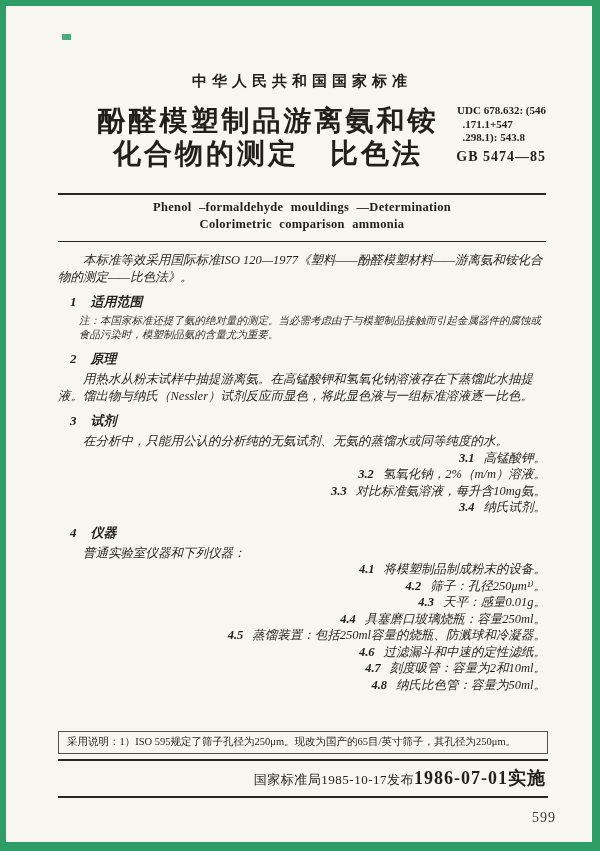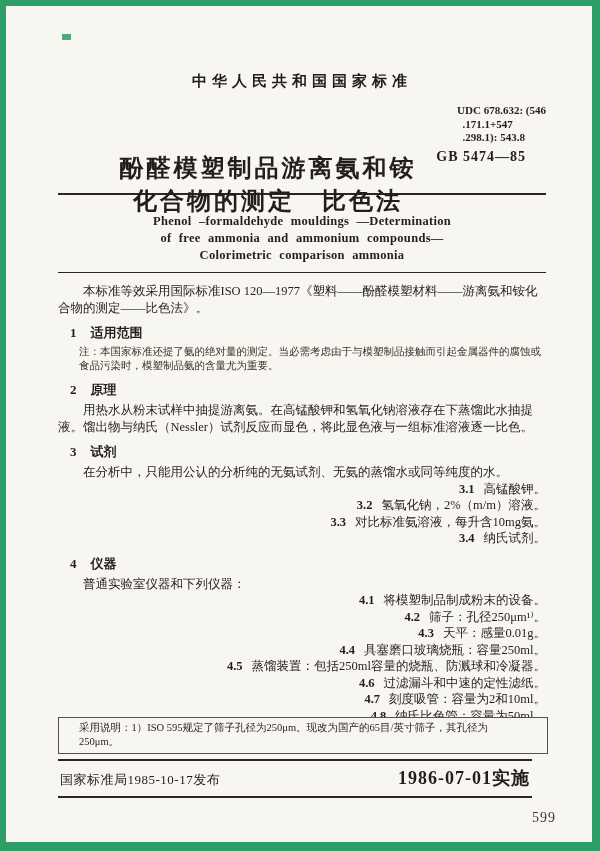--- a/index.html
+++ b/index.html
@@ -10,45 +10,45 @@
     border-width: 6px 8px 9px 6px;
     background: var(--paper);
     position: relative; overflow: hidden;
     font-family: "Liberation Serif", "DejaVu Serif", serif;
     color: var(--ink);
   }
   .artifact { position: absolute; left: 56px; top: 28px; width: 9px; height: 6px; background: var(--border-green); opacity: .85; }
   .content { padding: 0 46px 0 52px; }
   .country { text-align: center; margin-top: 66px; font-size: 15px; font-weight: 700; letter-spacing: 5px; }
   .title-wrap { position: relative; margin-top: 13px; height: 78px; }
-  .main-title { position: absolute; left: 0; width: 420px; text-align: center; font-size: 24px; font-weight: 700; letter-spacing: 3px; line-height: 33px; margin-top: 48px; }
+  .main-title { position: absolute; left: 0; width: 420px; text-align: center; font-size: 28px; font-weight: 700; letter-spacing: 3px; line-height: 33px; }
   .udc { position: absolute; right: 0; top: 0; font-size: 11px; font-weight: 700; line-height: 13.5px; }
   .udc div { white-space: pre; }
-  .gb { position: absolute; right: 20px; top: 45px; font-size: 14px; font-weight: 700; letter-spacing: 1px; }
+  .gb { position: absolute; right: 0; top: 45px; font-size: 14px; font-weight: 700; letter-spacing: 1px; }
   .rule-thick { height: 2px; background: #2a2722; margin-top: 11px; }
   .rule-thin { height: 1px; background: #2a2722; margin-top: 8px; }
-  .en-title { text-align: center; font-weight: 700; font-size: 12.5px; line-height: 17px; margin-top: 18px; letter-spacing: .3px; word-spacing: 4px; }
-  .body-col { margin-top: 10px; font-size: 12.5px; line-height: 16.5px; }
+  .en-title { text-align: center; font-weight: 700; font-size: 12.5px; line-height: 17px; margin-top: 4px; letter-spacing: .3px; word-spacing: 4px; }
+  .body-col { margin-top: 10px; font-size: 12.5px; line-height: 16.5px; font-style: italic; }
   .para { margin: 0; }
   .indent { text-indent: 2em; }
   .note { font-size: 10.5px; line-height: 14px; margin: 2px 0 0 0; padding-left: 2em; color: #35312a; }
   .sec-head { font-weight: 700; font-size: 13px; margin: 8px 12px 3px; line-height: 18px; }
   .sec-num { margin-right: 14px; }
   .clause { padding-left: .9em; text-align: right; }
   .clause-num { font-weight: 700; margin-right: 9px; }
   .clause-sub { padding-left: 3.1em; }
   .footnote-box {
     position: absolute; left: 52px; right: 44px; bottom: 88px;
-    border: 1px solid #55514a; padding: 3px 20px 4px;
+    border: 1px solid #55514a; padding: 3px 8px 4px;
     font-size: 10.5px; line-height: 14px; background: var(--paper);
   }
   .pub {
-    position: absolute; left: 52px; right: 60px; bottom: 44px;
+    position: absolute; left: 52px; right: 44px; bottom: 44px;
     border-top: 2px solid #2a2722; border-bottom: 2px solid #2a2722;
-    padding: 5px 2px 6px; display: flex; justify-content: space-between; align-items: baseline;
+    padding: 5px 2px 6px; display: flex; justify-content: flex-end; align-items: baseline;
     background: var(--paper);
   }
   .pub-issue { font-size: 13px; letter-spacing: .5px; }
   .pub-impl { font-size: 18px; font-weight: 700; letter-spacing: 1px; }
   .page-num { position: absolute; right: 36px; bottom: 16px; font-size: 14px; letter-spacing: 1px; color: #3a362f; }
 </style>
 </head>
 <body>
 
 <div class="page">
@@ -67,21 +67,20 @@
         <div>  .171.1+547</div>
         <div>  .298.1): 543.8</div>
       </div>
       <div class="gb">GB 5474—85</div>
     </div>
 
     <div class="rule-thick"></div>
 
     <div class="en-title">
       <div>Phenol –formaldehyde mouldings —Determination</div>
-      <div>of free ammonia and ammonium compounds—</div>
       <div>Colorimetric comparison ammonia</div>
     </div>
 
     <div class="rule-thin"></div>
 
     <div class="body-col">
       <p class="para indent">本标准等效采用国际标准ISO 120—1977《塑料——酚醛模塑材料——游离氨和铵化合物的测定——比色法》。</p>
 
       <div class="sec-head"><span class="sec-num">1</span><span>适用范围</span></div>
       <p class="note">注：本国家标准还提了氨的绝对量的测定。当必需考虑由于与模塑制品接触而引起金属器件的腐蚀或食品污染时，模塑制品氨的含量尤为重要。</p>

